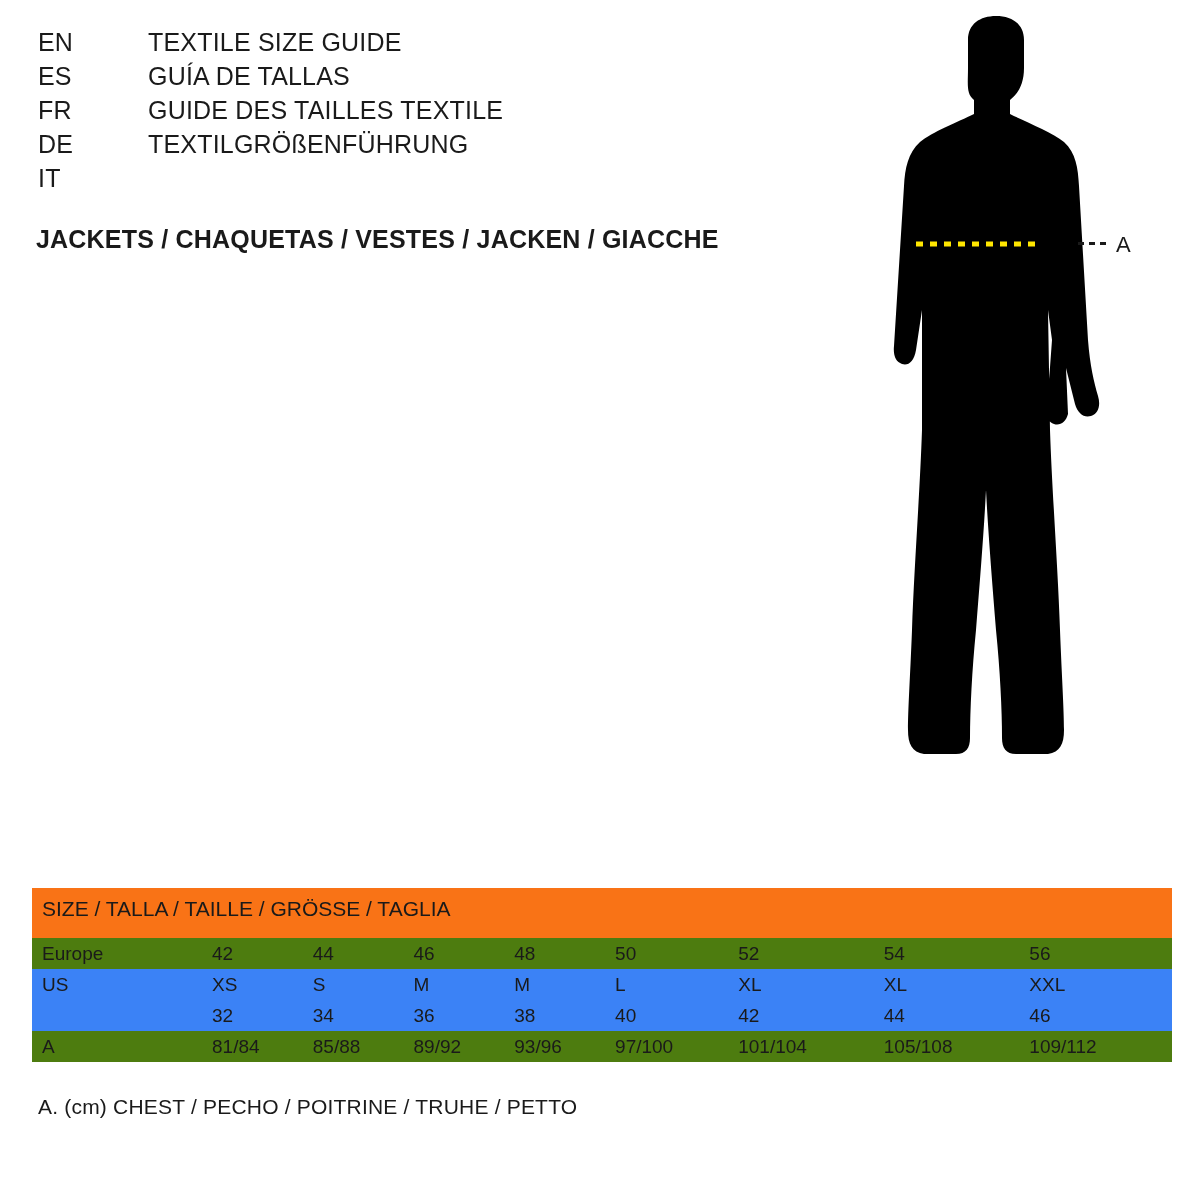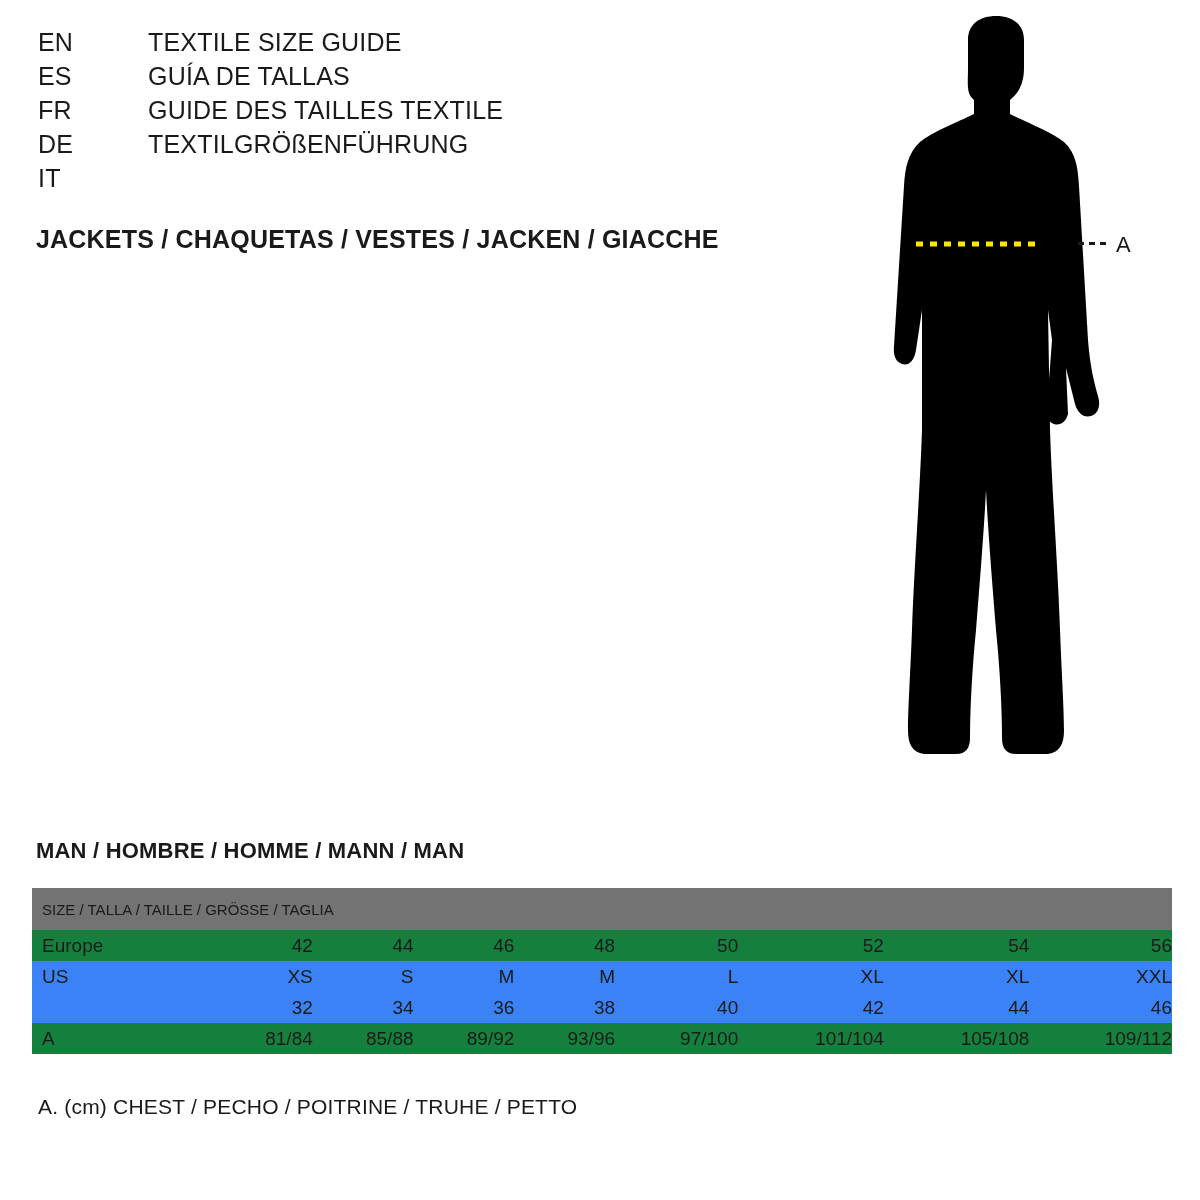--- a/index.html
+++ b/index.html
@@ -101,40 +101,40 @@
   
   .size-table {
     position: absolute;
     left: 32px;
     top: 888px;
     width: 1140px;
     border-collapse: collapse;
     font-size: 19px;
   }
   .size-table tr.head-row td {
-    background: #737373;
+    background: #f97316;
     color: #1a1a1a;
-    font-size: 15px;
-    padding: 7px 0 7px 10px;
+    font-size: 21px;
+    padding: 7px 0 15px 10px;
     height: 28px;
   }
   .size-table td {
     height: 31px;
     padding: 0;
     vertical-align: middle;
   }
   .size-table td.label {
     padding-left: 10px;
     text-align: left;
     width: 170px;
   }
   .size-table td.val {
-    text-align: right;
-  }
-  .row-white td { background: #15803d; }
+    text-align: left;
+  }
+  .row-white td { background: #4d7c0f; }
   .row-grey td  { background: #3b82f6; }
 
   
   .footnote {
     position: absolute;
     left: 38px;
     top: 1095px;
     font-size: 21px;
     letter-spacing: 0.2px;
   }
@@ -217,21 +217,20 @@
         C146,84 148,74 148,58 Z
       "></path>
       <g>
         <line x1="96" y1="234" x2="216" y2="234" stroke="#ffe600" stroke-width="5" stroke-dasharray="7,7"></line>
       </g>
     </svg>
     <div class="dash-lead"></div>
     <div class="measure-label">A</div>
   </div>
 
-  <div class="section-title">MAN / HOMBRE / HOMME / MANN / MAN</div>
 
   <table class="size-table">
     <tbody>
       <tr class="head-row">
         <td colspan="9">SIZE / TALLA / TAILLE / GRÖSSE / TAGLIA</td>
       </tr>
 
       <tr class="row-white">
         <td class="label">Europe</td>
         <td class="val">42</td>

